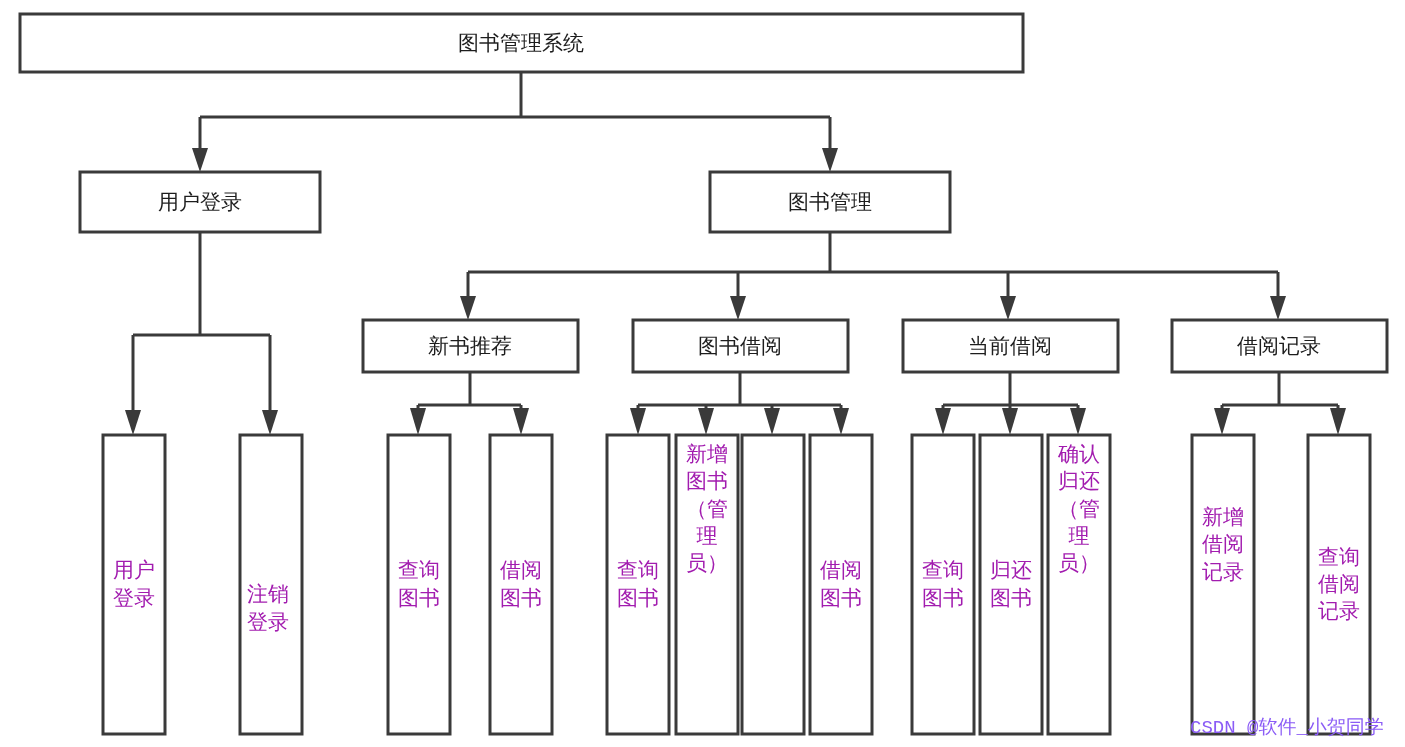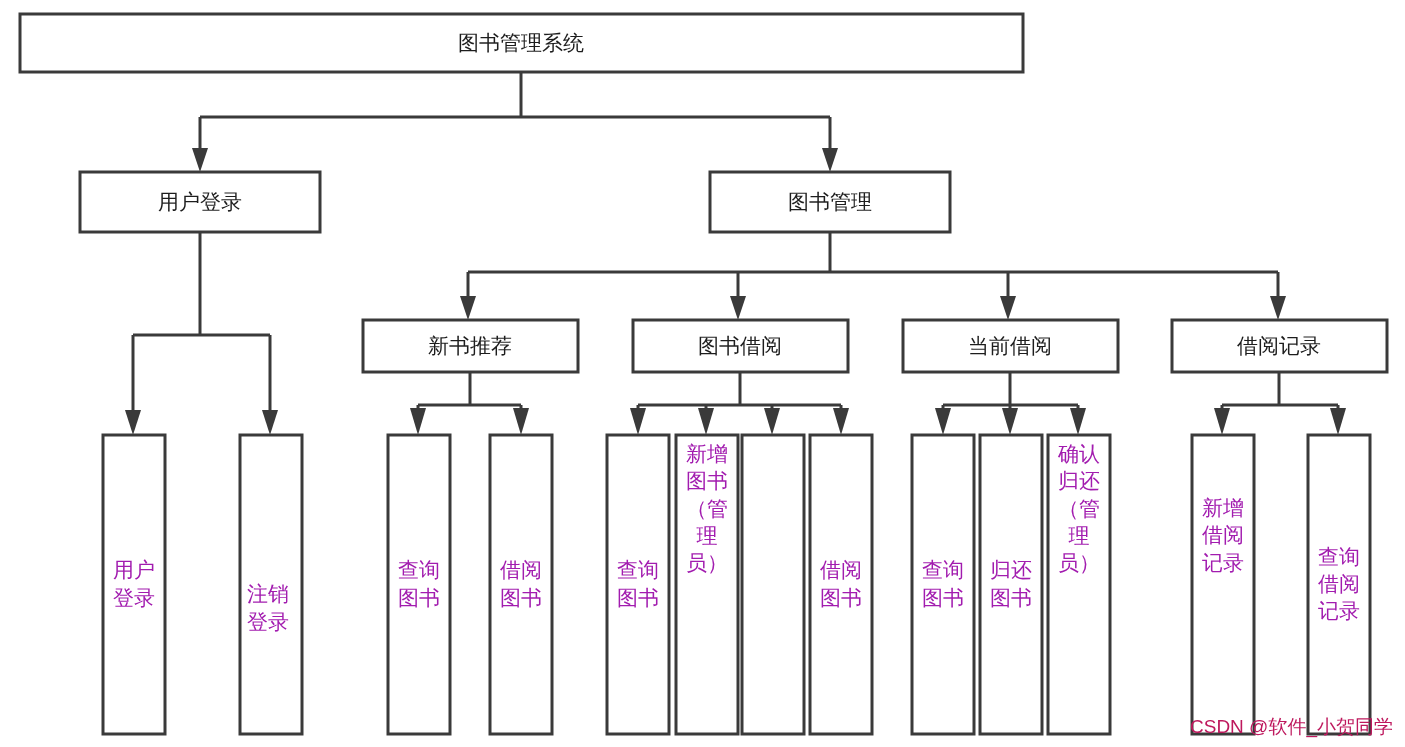--- a/index.html
+++ b/index.html
@@ -69,23 +69,23 @@
     display: flex;
     align-items: flex-start;
     justify-content: center;
   }
   .vlabel span {
     display: block;
     width: 100%;
   }
   .watermark {
     position: absolute;
-    font-family: Liberation Sans, sans-serif;
+    font-family: Liberation Mono, monospace;
     font-size: 19px;
-    color: #be185d;
+    color: #8b5cf6;
     white-space: nowrap;
     pointer-events: none;
     text-align: right;
   }
 </style>
 </head>
 <body>
 
 <div id="diagram-root">
 
@@ -221,21 +221,21 @@
   <div class="vlabel center" style="left:912px; top:435px; width:62px; height:299px;">
     <span>查询图书</span>
   </div>
   <div class="vlabel top" style="left:1048px; top:441px; width:62px; height:293px;">
     <span>确认归还（管理员）</span>
   </div>
   <div class="vlabel center" style="left:980px; top:435px; width:62px; height:299px;">
     <span>归还图书</span>
   </div>
 
-  <div class="vlabel center" style="left:1192px; top:426px; width:62px; height:220px;">
+  <div class="vlabel center" style="left:1192px; top:435px; width:62px; height:220px;">
     <span>新增借阅记录</span>
   </div>
   <div class="vlabel center" style="left:1308px; top:435px; width:62px; height:299px;">
     <span>查询借阅记录</span>
   </div>
 
   <div class="watermark" style="left:1190px; top:714px;">CSDN @软件_小贺同学</div>
 
 </div>
 

